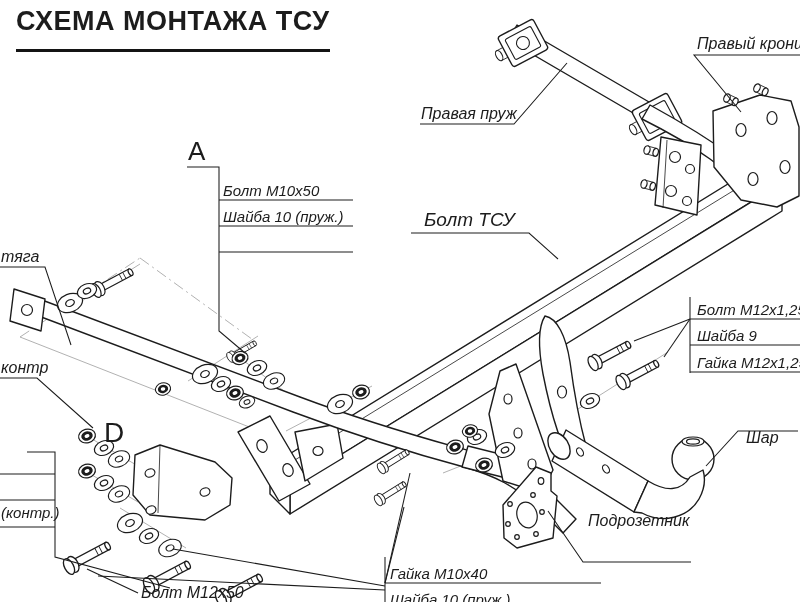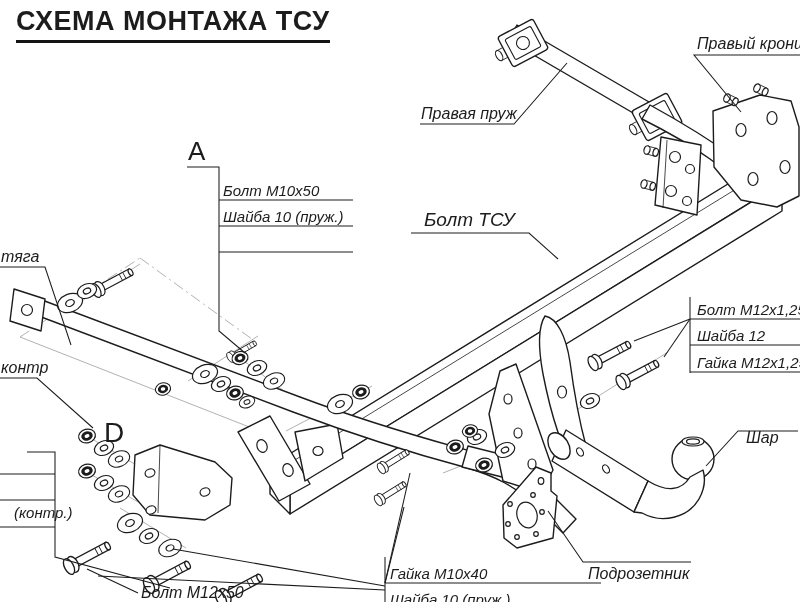--- a/index.html
+++ b/index.html
@@ -1,20 +1,20 @@
 <!DOCTYPE html>
 <html><head>
 <meta charset="utf-8">
 <style>
   html,body{margin:0;padding:0;background:#fff;}
   .canvas{position:relative;width:800px;height:602px;background:#fff;overflow:hidden;
           font-family:"Liberation Sans","DejaVu Sans",sans-serif;color:#1c1c1c;}
   .canvas svg{position:absolute;left:0;top:0;}
   .title{position:absolute;left:16px;top:7px;font-size:27px;font-weight:bold;letter-spacing:.5px;
-         line-height:1.1;border-bottom:3px solid #141414;padding-bottom:3px;white-space:nowrap;}
+         line-height:1.1;border-bottom:3px solid #141414;padding-bottom:12px;white-space:nowrap;}
   .lbl{position:absolute;font-style:italic;font-size:15px;line-height:1;white-space:nowrap;}
   .lg{font-size:16px;} .xl{font-size:19px;}
   .letter{position:absolute;font-style:normal;font-size:26px;line-height:1;white-space:nowrap;}
   
   .p{fill:#fff;stroke:#1c1c1c;stroke-width:1.4;stroke-linejoin:round;}
   .t{fill:#fff;stroke:#1c1c1c;stroke-width:1.1;stroke-linejoin:round;}
   .ln{stroke:#1c1c1c;stroke-width:1.05;fill:none;}
   .tn{stroke:#1c1c1c;stroke-width:.8;fill:none;}
   .cl{stroke:#a8a8a8;stroke-width:.9;fill:none;}
   .cd{stroke:#a8a8a8;stroke-width:.9;fill:none;stroke-dasharray:11 4 2 4;}
@@ -242,32 +242,32 @@
 </svg>
 
 <div class="title">СХЕМА МОНТАЖА ТСУ</div>
 
 <div class="lbl lg" style="left:421px;top:106px">Правая пруж</div>
 <div class="lbl lg" style="left:697px;top:36px">Правый кроншт</div>
 <div class="lbl xl" style="left:424px;top:210px">Болт ТСУ</div>
 <div class="lbl lg" style="left:1px;top:249px">тяга</div>
 <div class="lbl lg" style="left:1px;top:360px">контр</div>
 <div class="lbl lg" style="left:746px;top:430px">Шар</div>
-<div class="lbl lg" style="left:588px;top:566px">Подрозетник</div>
+<div class="lbl lg" style="left:588px;top:513px">Подрозетник</div>
 <div class="lbl lg" style="left:141px;top:585px">Болт М12х50</div>
 
 <div class="letter" style="left:188px;top:138px">А</div>
 <div class="lbl" style="left:223px;top:183px">Болт М10х50</div>
 <div class="lbl" style="left:223px;top:209px">Шайба 10 (пруж.)</div>
 
 <div class="letter" style="left:104px;top:419px;font-size:28px">D</div>
 <div class="lbl" style="left:1px;top:457px"></div>
 <div class="lbl" style="left:1px;top:483px"></div>
-<div class="lbl" style="left:14px;top:505px">(контр.)</div>
+<div class="lbl" style="left:1px;top:505px">(контр.)</div>
 
 <div class="lbl" style="left:697px;top:302px">Болт М12х1,25х</div>
-<div class="lbl" style="left:697px;top:328px">Шайба 12</div>
+<div class="lbl" style="left:697px;top:328px">Шайба 9</div>
 <div class="lbl" style="left:697px;top:355px">Гайка М12х1,25</div>
 
 <div class="lbl" style="left:390px;top:566px">Гайка М10х40</div>
 <div class="lbl" style="left:390px;top:592px">Шайба 10 (пруж.)</div>
 
 </div>
 
 </body></html>

